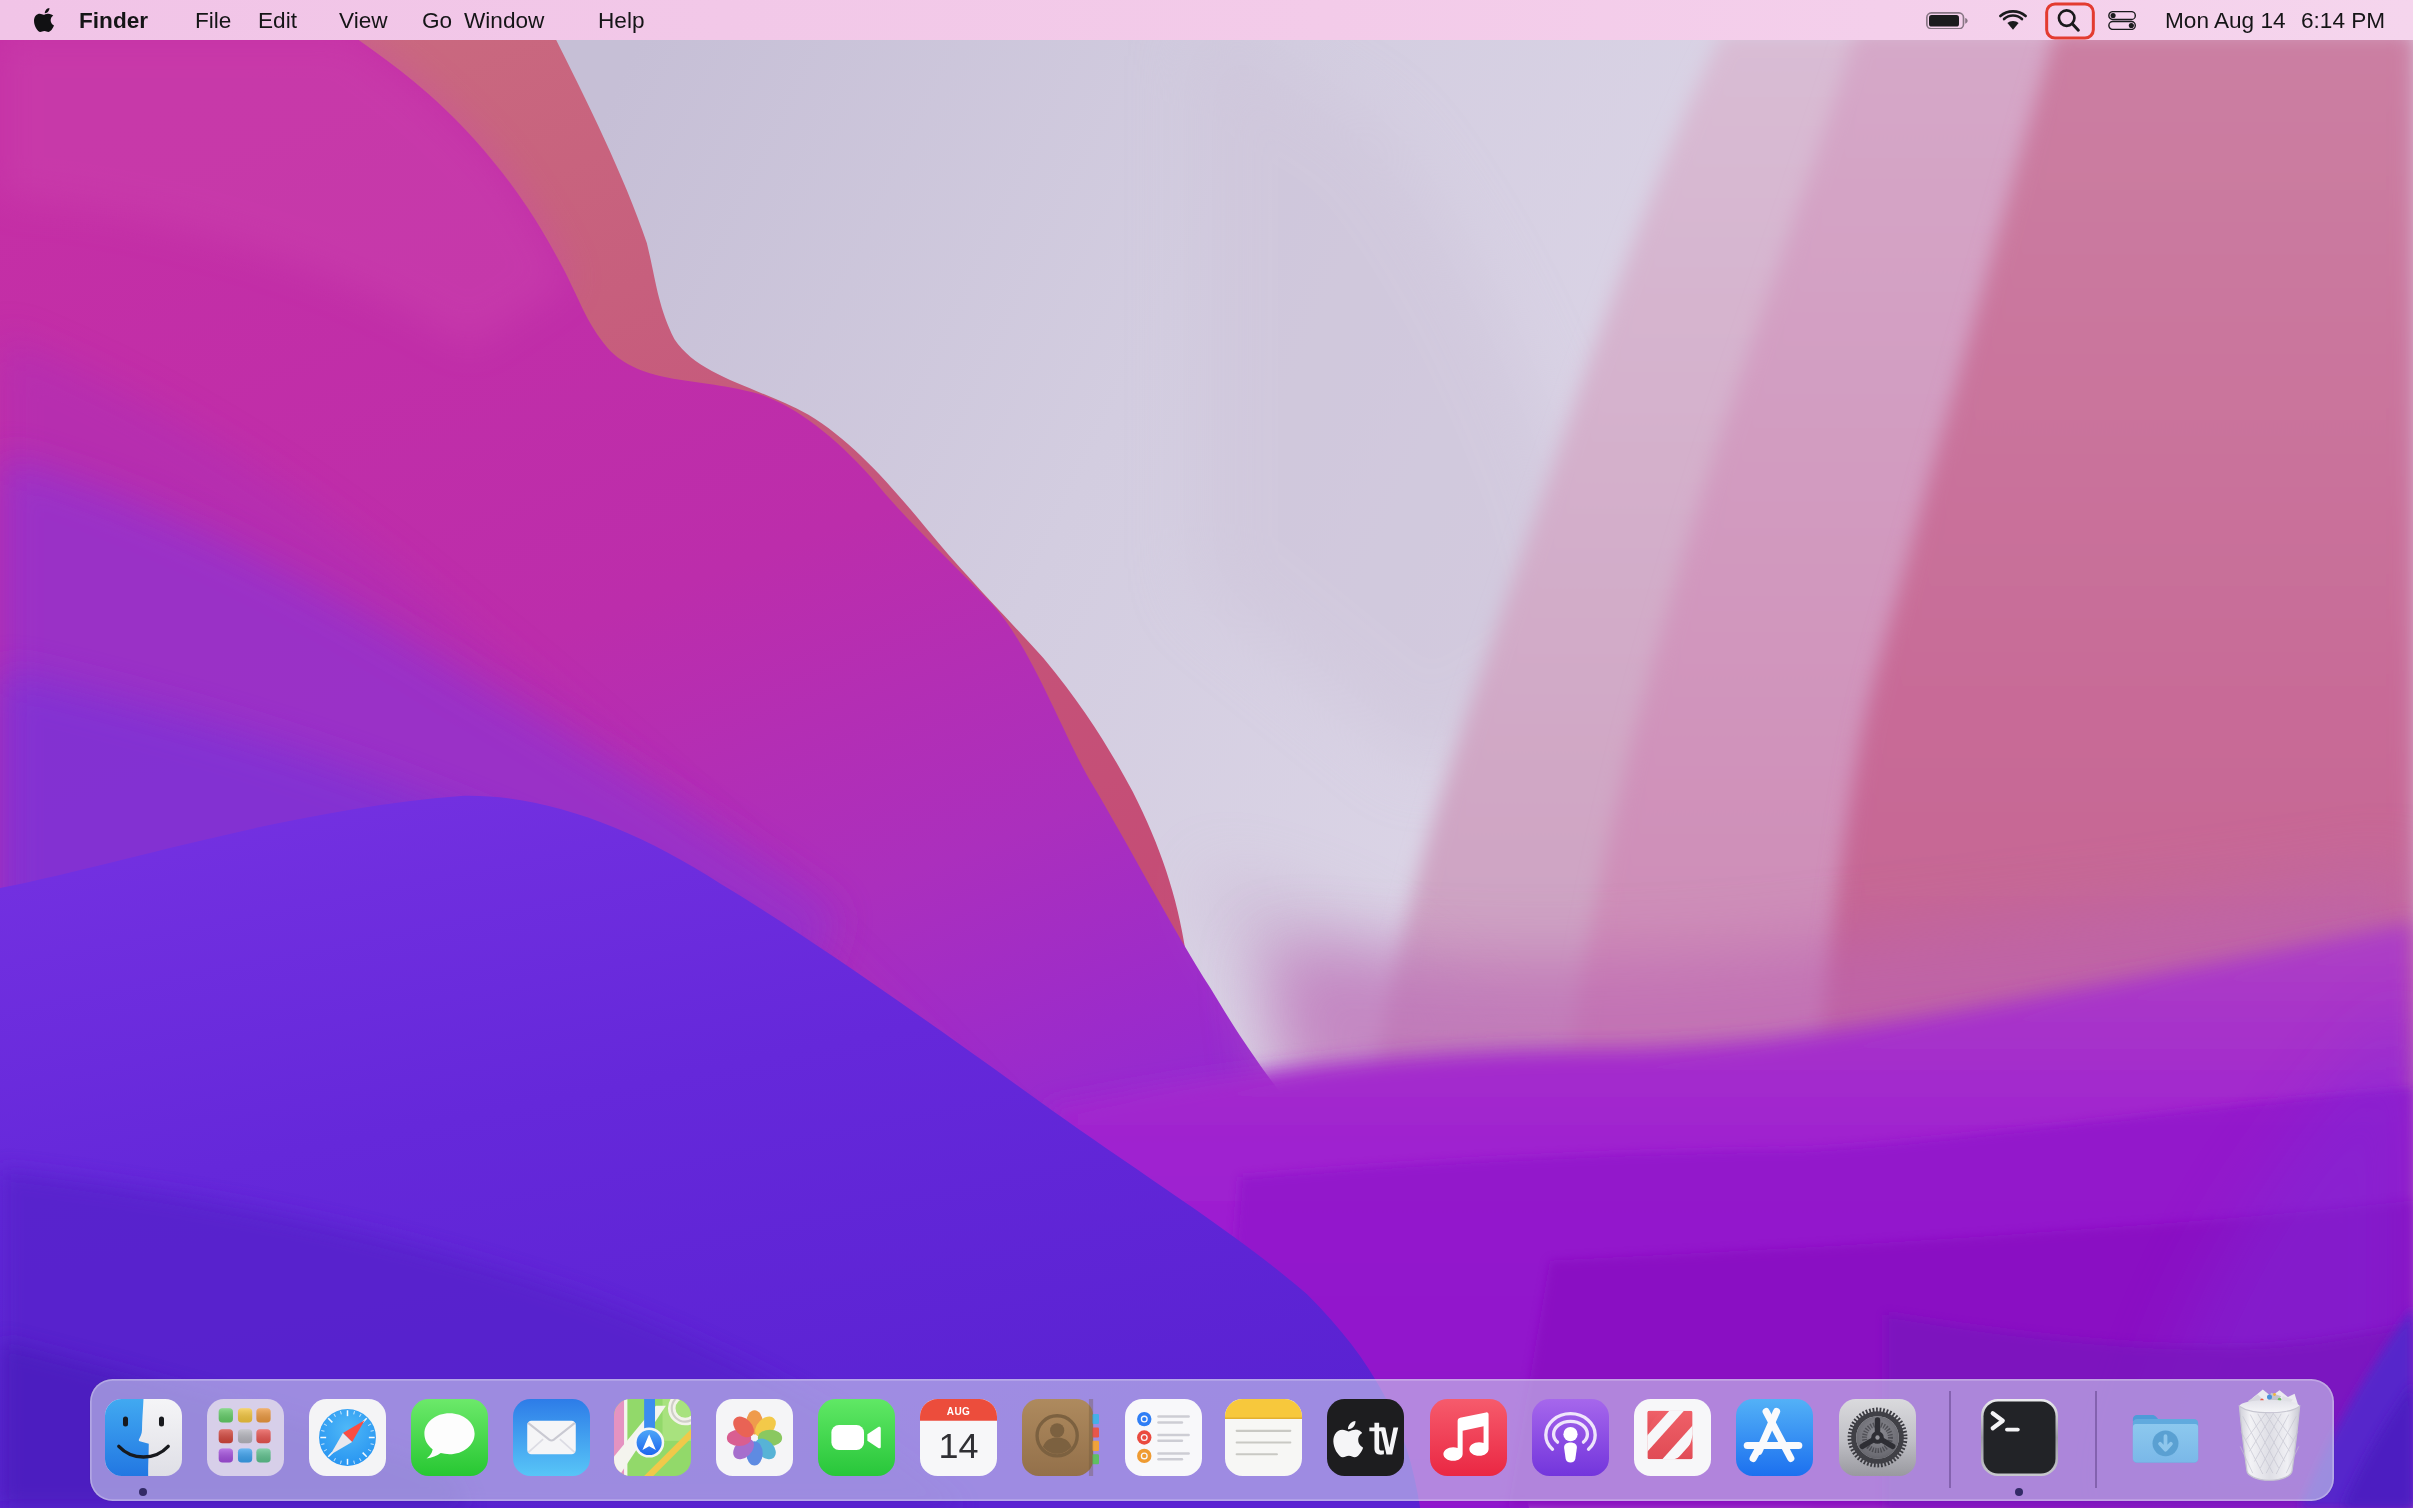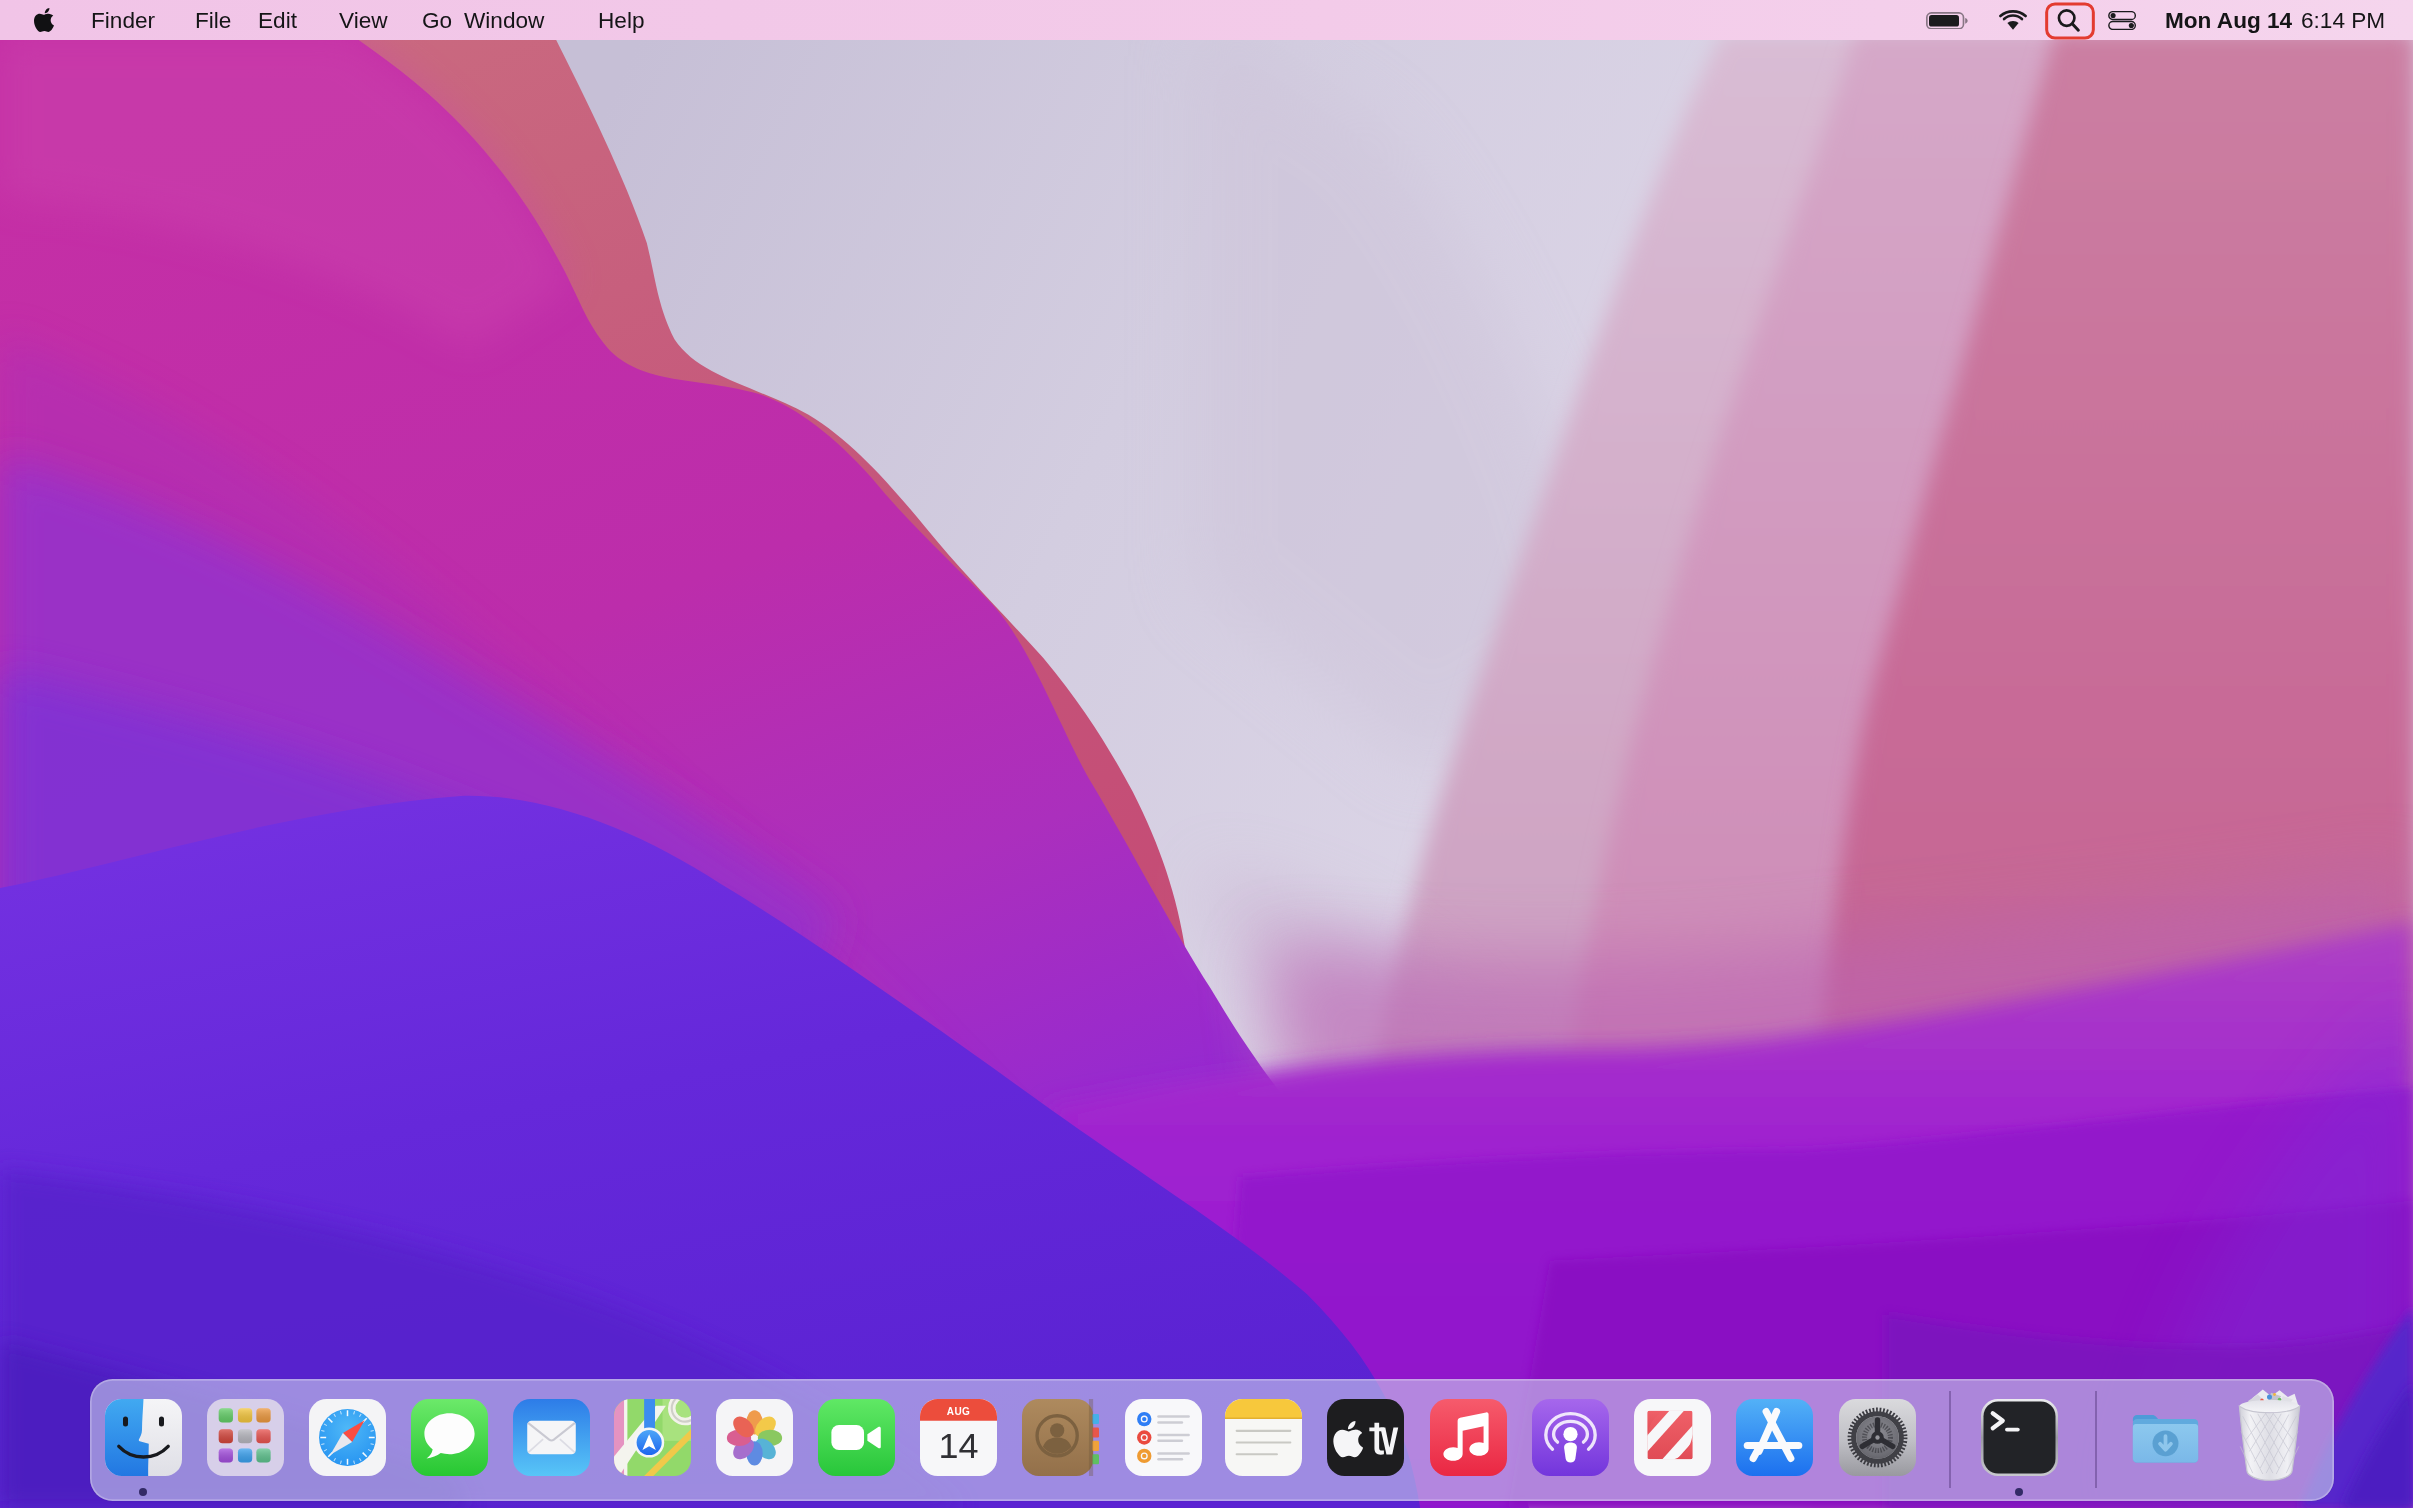--- a/index.html
+++ b/index.html
@@ -96,21 +96,21 @@
 <path d="M2880,1200 C2790,1290 2700,1400 2640,1520 C2590,1620 2560,1720 2550,1800 L2880,1800 Z" fill="#7c2dd8" opacity="0.4" filter="url(#b40)"></path>
 <path d="M2250,1568 C2420,1596 2600,1618 2750,1602 C2810,1594 2850,1586 2880,1580 L2880,1800 L2250,1800 Z" fill="#7a12be" opacity="0.8" filter="url(#b6)"></path>
 <path d="M2880,1560 C2830,1630 2780,1710 2745,1800 L2880,1800 Z" fill="#5726cb" filter="url(#b6)"></path>
 <path d="M2880,1650 C2845,1700 2815,1750 2795,1800 L2880,1800 Z" fill="#4c1fc0" opacity="0.85" filter="url(#b6)"></path>
 <path d="M0,1060 C150,1030 350,965 550,950 C650,947 760,990 860,1055 C960,1115 1110,1220 1255,1325 C1360,1400 1480,1475 1560,1545 C1640,1625 1680,1700 1695,1800 L0,1800 Z" fill="url(#vioG)"></path>
 <path d="M0,1395 C250,1425 500,1475 720,1555 C900,1625 1050,1705 1150,1800 L0,1800 Z" fill="#5621cb" opacity="0.8" filter="url(#b12)"></path>
 <path d="M0,1600 C200,1650 380,1700 540,1760 L560,1800 L0,1800 Z" fill="#4a1cbc" opacity="0.75" filter="url(#b12)"></path>
 </svg>
 
 <div id="menubar"></div>
-<div class="mtxt" style="left:91px;font-weight:normal;">Finder</div>
+<div class="mtxt" style="left:79px;font-weight:bold;">Finder</div>
 <div class="mtxt" style="left:195px;">File</div>
 <div class="mtxt" style="left:258px;">Edit</div>
 <div class="mtxt" style="left:339px;">View</div>
 <div class="mtxt" style="left:422px;text-align:right;">Go</div>
 <div class="mtxt" style="left:464px;">Window</div>
 <div class="mtxt" style="left:598px;text-align:center;">Help</div>
 <svg style="position:absolute;left:34px;top:6.7px;" width="20" height="25" viewBox="0 0 814 1000" preserveAspectRatio="none">
     <path fill="#111113" d="M788 340c-6 4-109 62-109 190 0 148 130 200 134 201-1 3-21 71-69 141-43 61-88 123-156 123s-86-40-165-40c-77 0-104 41-167 41s-107-57-157-127C41 785 0 665 0 551c0-183 119-280 236-280 62 0 114 41 153 41 37 0 95-43 166-43 27 0 123 2 233 71zM578 184c29-34 49-82 49-130 0-7-1-13-2-19-47 2-102 31-135 70-26 30-51 78-51 127 0 7 1 15 2 17 3 1 8 1 13 1 42 0 95-28 124-66z"></path>
   </svg>
 
@@ -128,21 +128,21 @@
 <rect x="2" y="2" width="56" height="41" rx="10" fill="none" stroke="#e33b30" stroke-width="3.6"></rect>
 <circle cx="26" cy="19" r="9.3" fill="none" stroke="#1a1a1c" stroke-width="3.2"></circle>
 <line x1="33" y1="26" x2="40" y2="33.5" stroke="#1a1a1c" stroke-width="3.6" stroke-linecap="round"></line>
 </svg>
 <svg style="position:absolute;left:2108px;top:11px;" width="28.5" height="19" viewBox="0 0 34 23">
 <rect x="0.8" y="0.8" width="32" height="9.5" rx="4.7" fill="none" stroke="#1b1b1d" stroke-width="1.7"></rect>
 <circle cx="5.9" cy="5.5" r="3.1" fill="#1b1b1d"></circle>
 <rect x="0.8" y="12.8" width="32" height="9.5" rx="4.7" fill="none" stroke="#1b1b1d" stroke-width="1.7"></rect>
 <circle cx="28" cy="17.6" r="3.1" fill="#1b1b1d"></circle>
 </svg>
-<div class="mtxt" style="left:2165px;font-weight:700;">Mon Aug 14</div>
+<div class="mtxt" style="left:2165px;font-weight:400;">Mon Aug 14</div>
 <div class="mtxt" style="left:2301px;font-weight:500;">6:14 PM</div>
 
 <div id="dock"></div>
 <div class="sep" style="left:1949px;"></div>
 <div class="sep" style="left:2095px;"></div>
 <div class="dot" style="left:139px;"></div>
 <div class="dot" style="left:2015px;"></div>
 
 <svg class="icon" style="left:105px;" viewBox="0 0 92 92">
 <defs>

